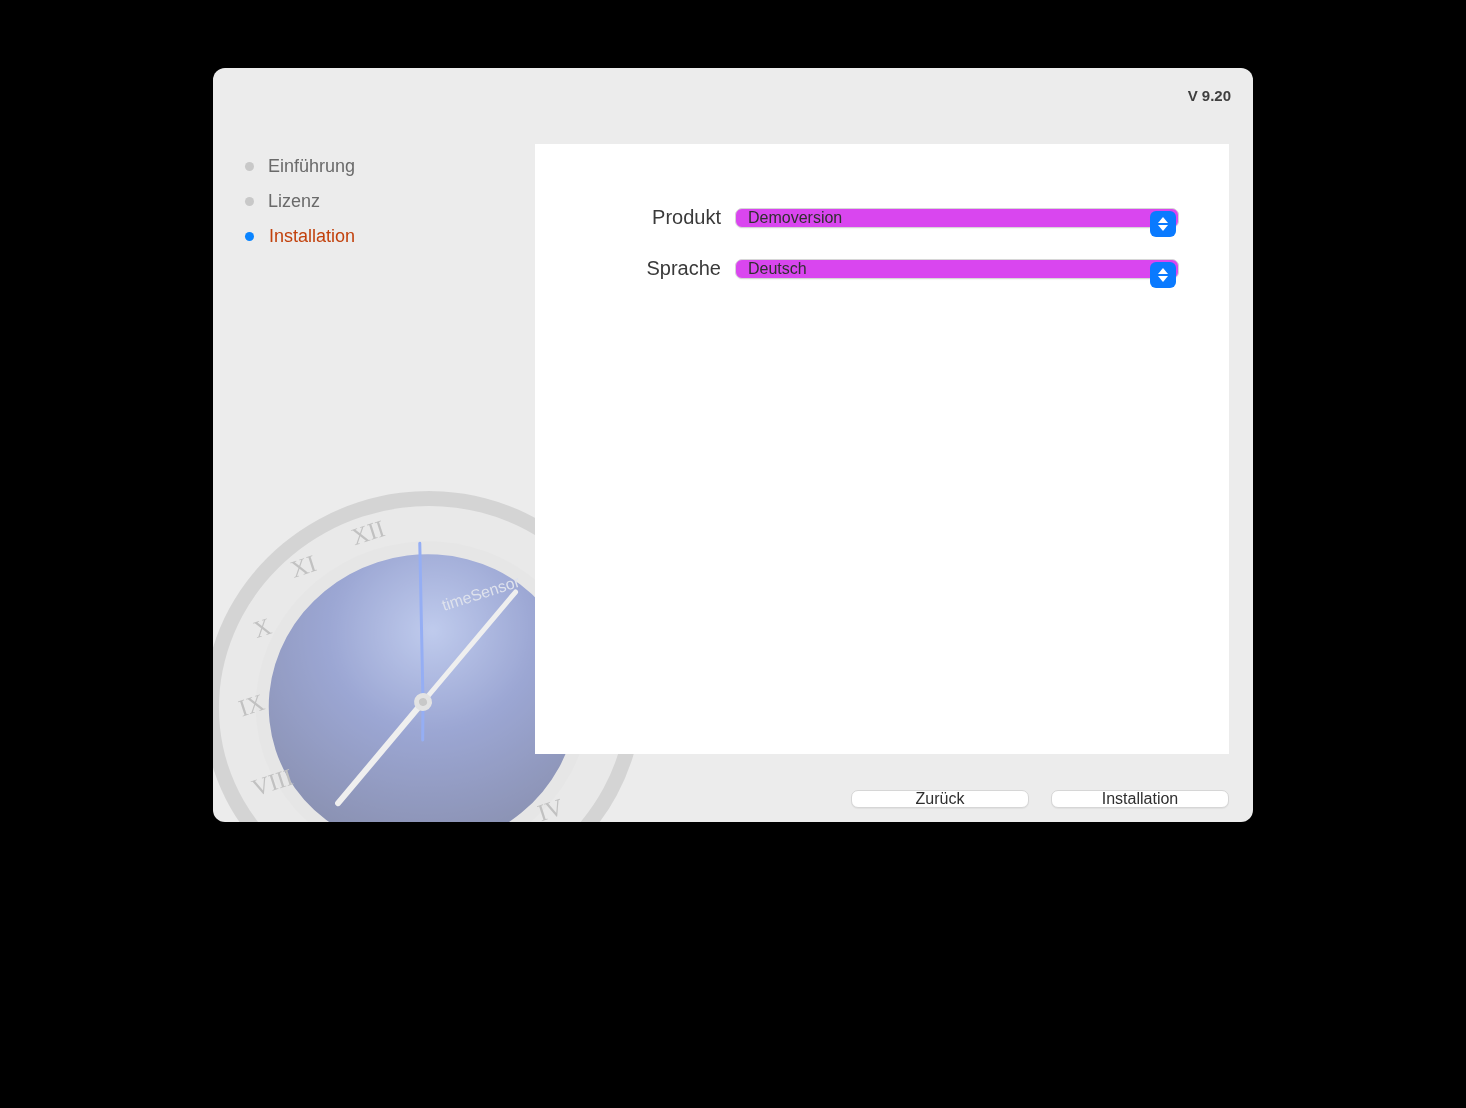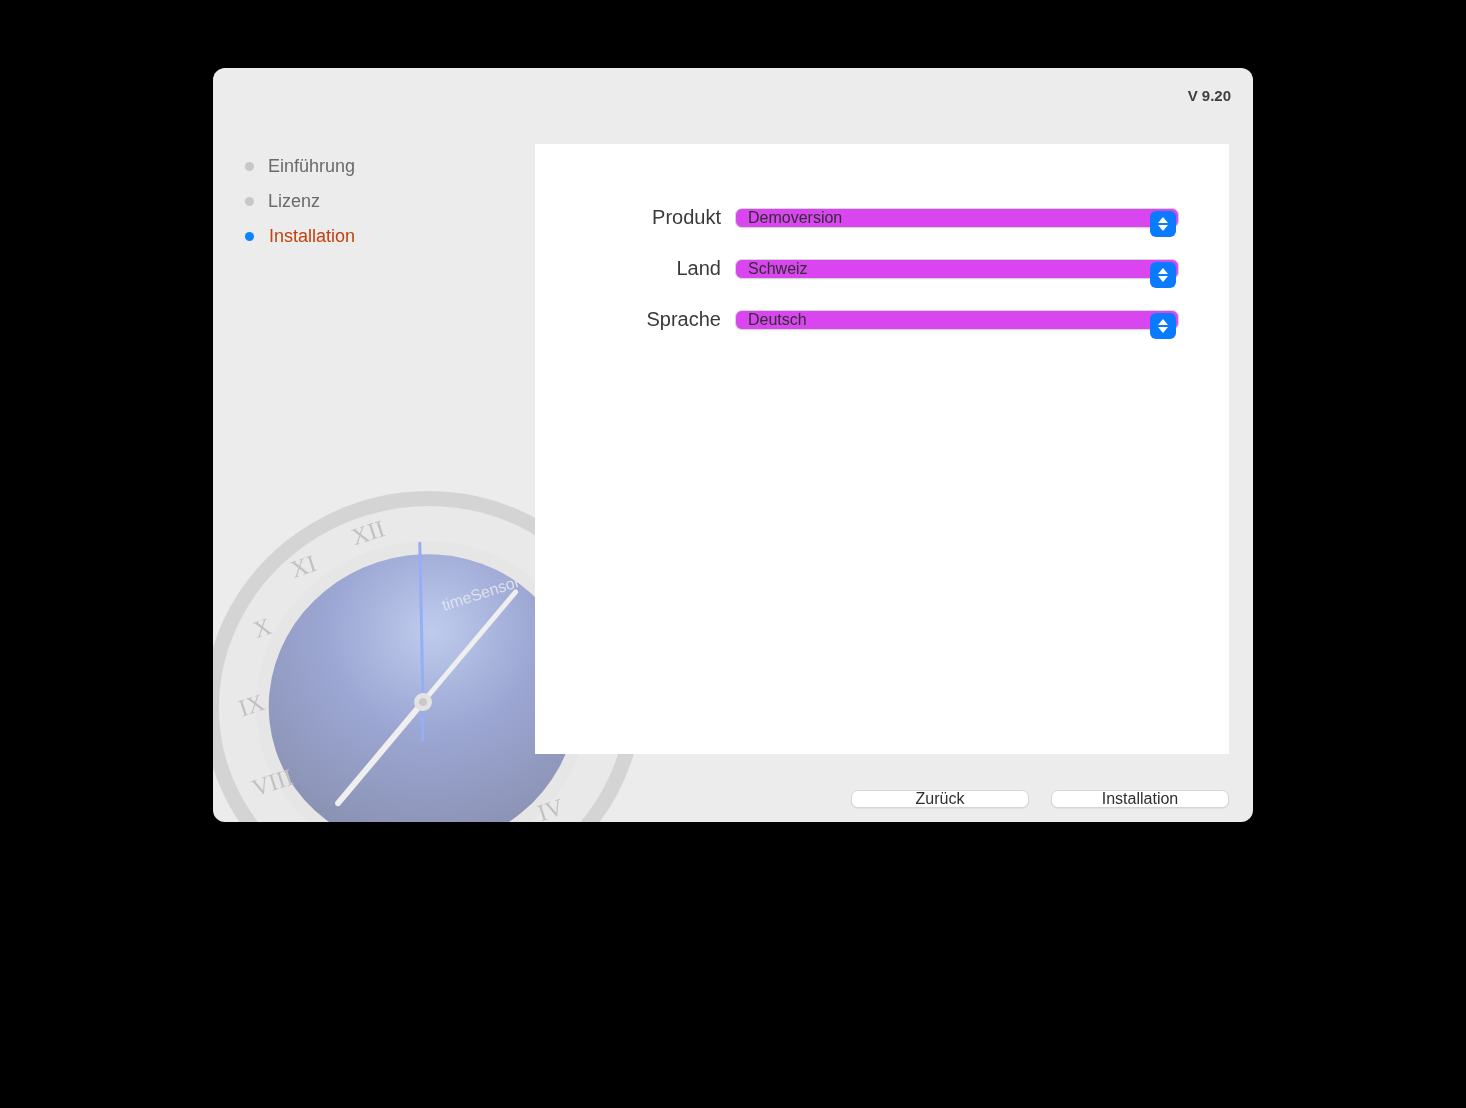--- a/index.html
+++ b/index.html
@@ -241,34 +241,20 @@
               <svg width="10" height="6">
                   <polygon points="5,0 10,6 0,6" fill="#fff"></polygon>
                 </svg>
               <svg width="10" height="6">
                   <polygon points="0,0 10,0 5,6" fill="#fff"></polygon>
                 </svg>
             </span>
           </div>
         </div>
 
-        <div class="row">
-          <div class="label">Land</div>
-          <div class="select">
-            <span>Schweiz</span>
-            <span class="toggle">
-              <svg width="10" height="6">
-                  <polygon points="5,0 10,6 0,6" fill="#fff"></polygon>
-                </svg>
-              <svg width="10" height="6">
-                  <polygon points="0,0 10,0 5,6" fill="#fff"></polygon>
-                </svg>
-            </span>
-          </div>
-        </div>
 
         <div class="row">
           <div class="label">Sprache</div>
           <div class="select">
             <span>Deutsch</span>
             <span class="toggle">
               <svg width="10" height="6">
                   <polygon points="5,0 10,6 0,6" fill="#fff"></polygon>
                 </svg>
               <svg width="10" height="6">

